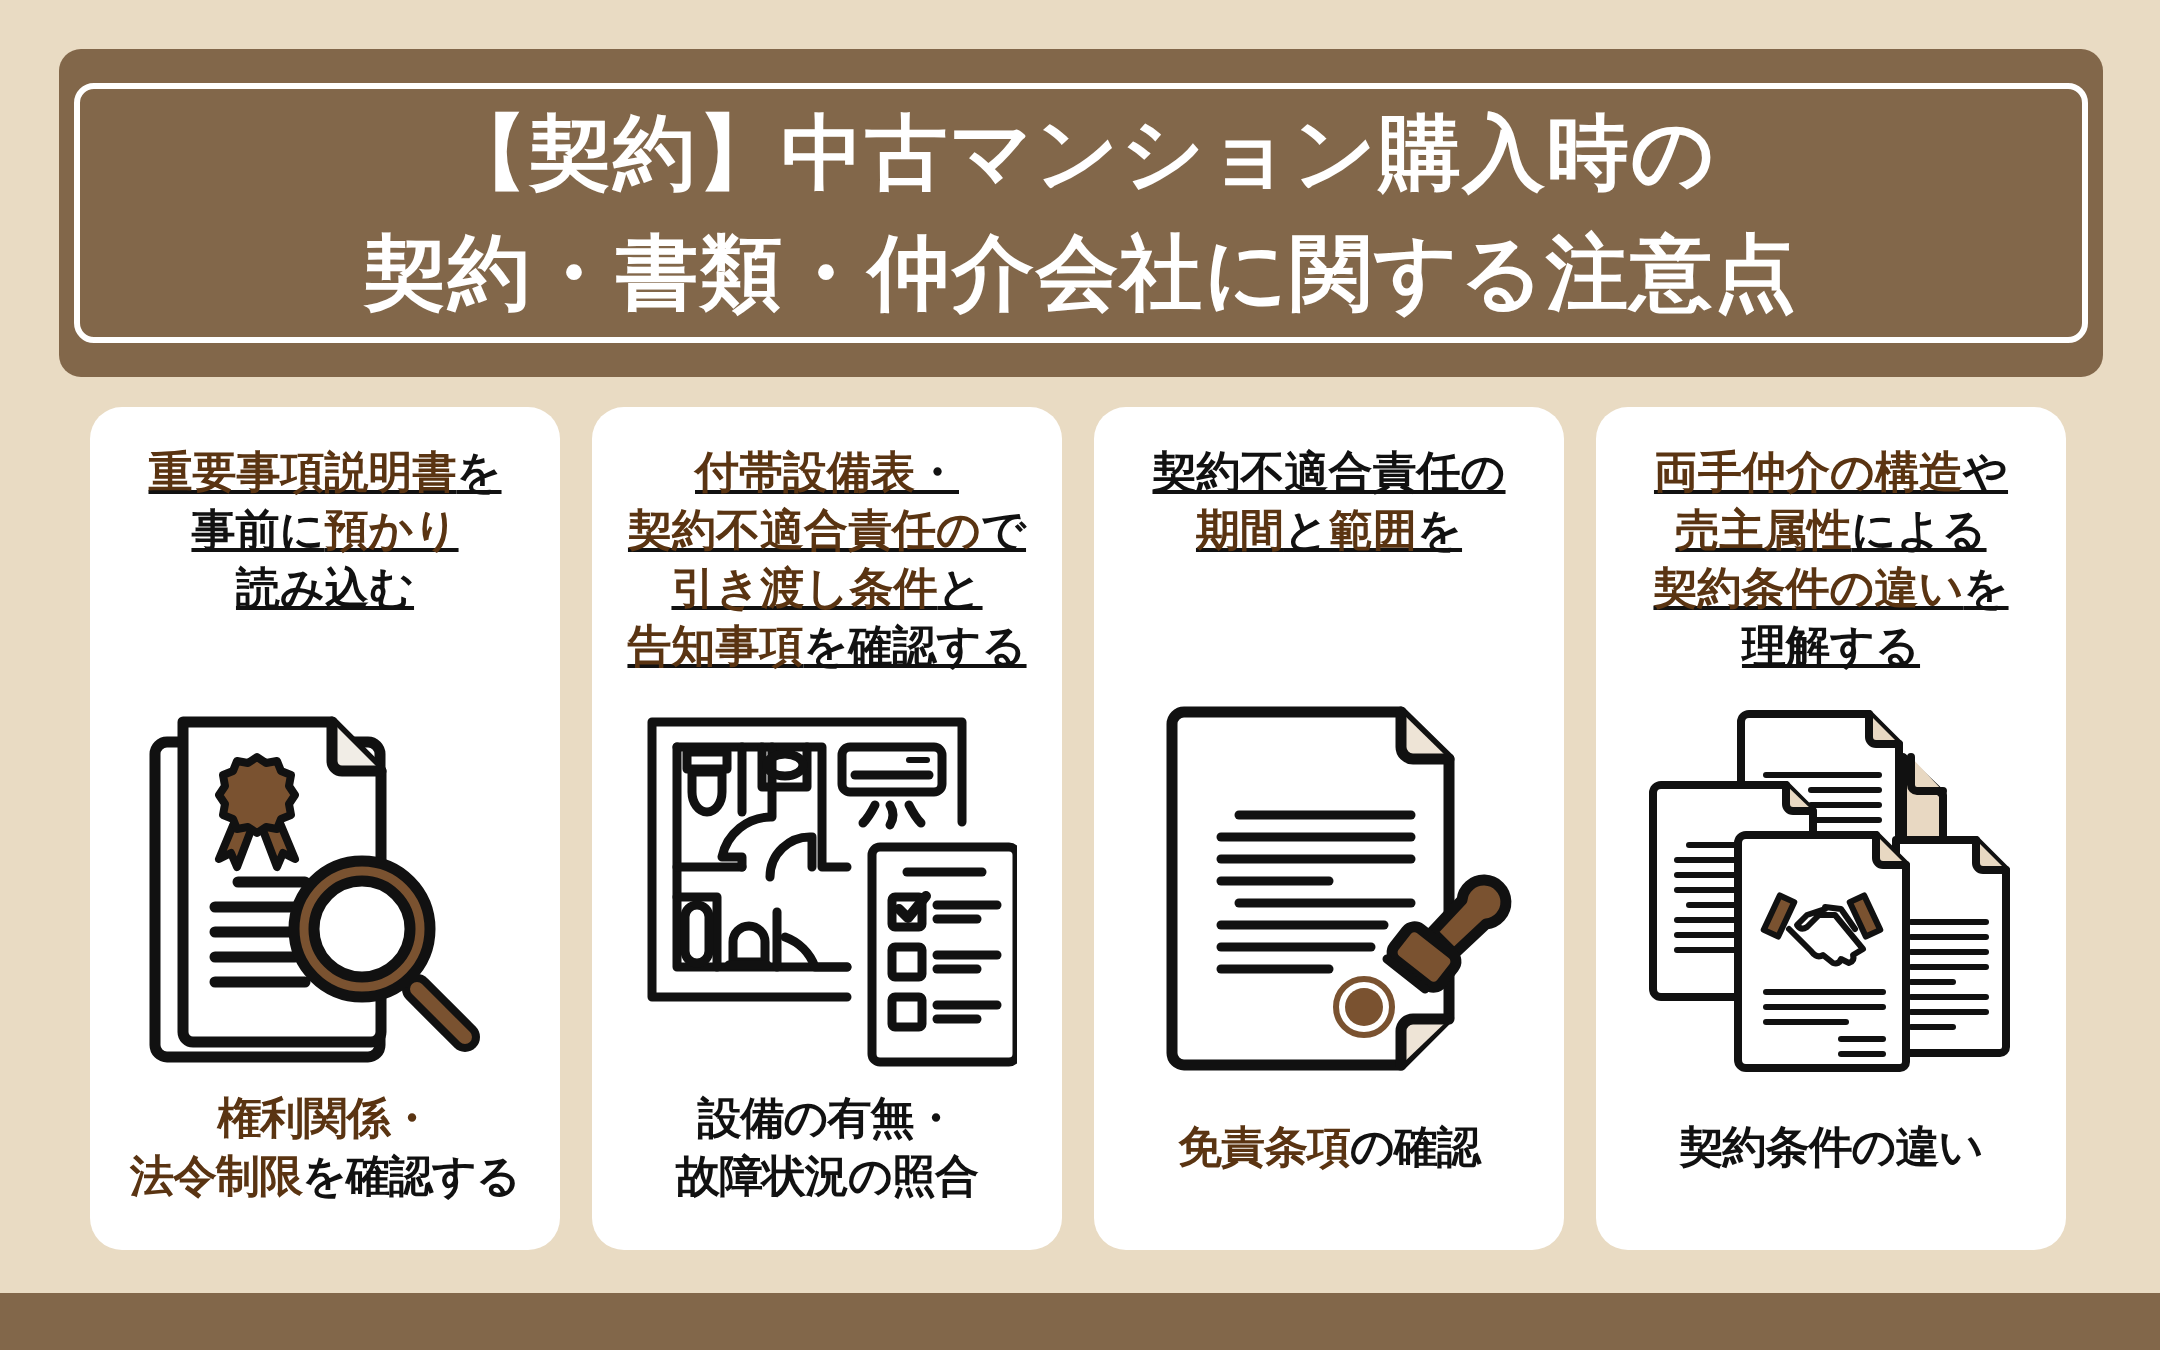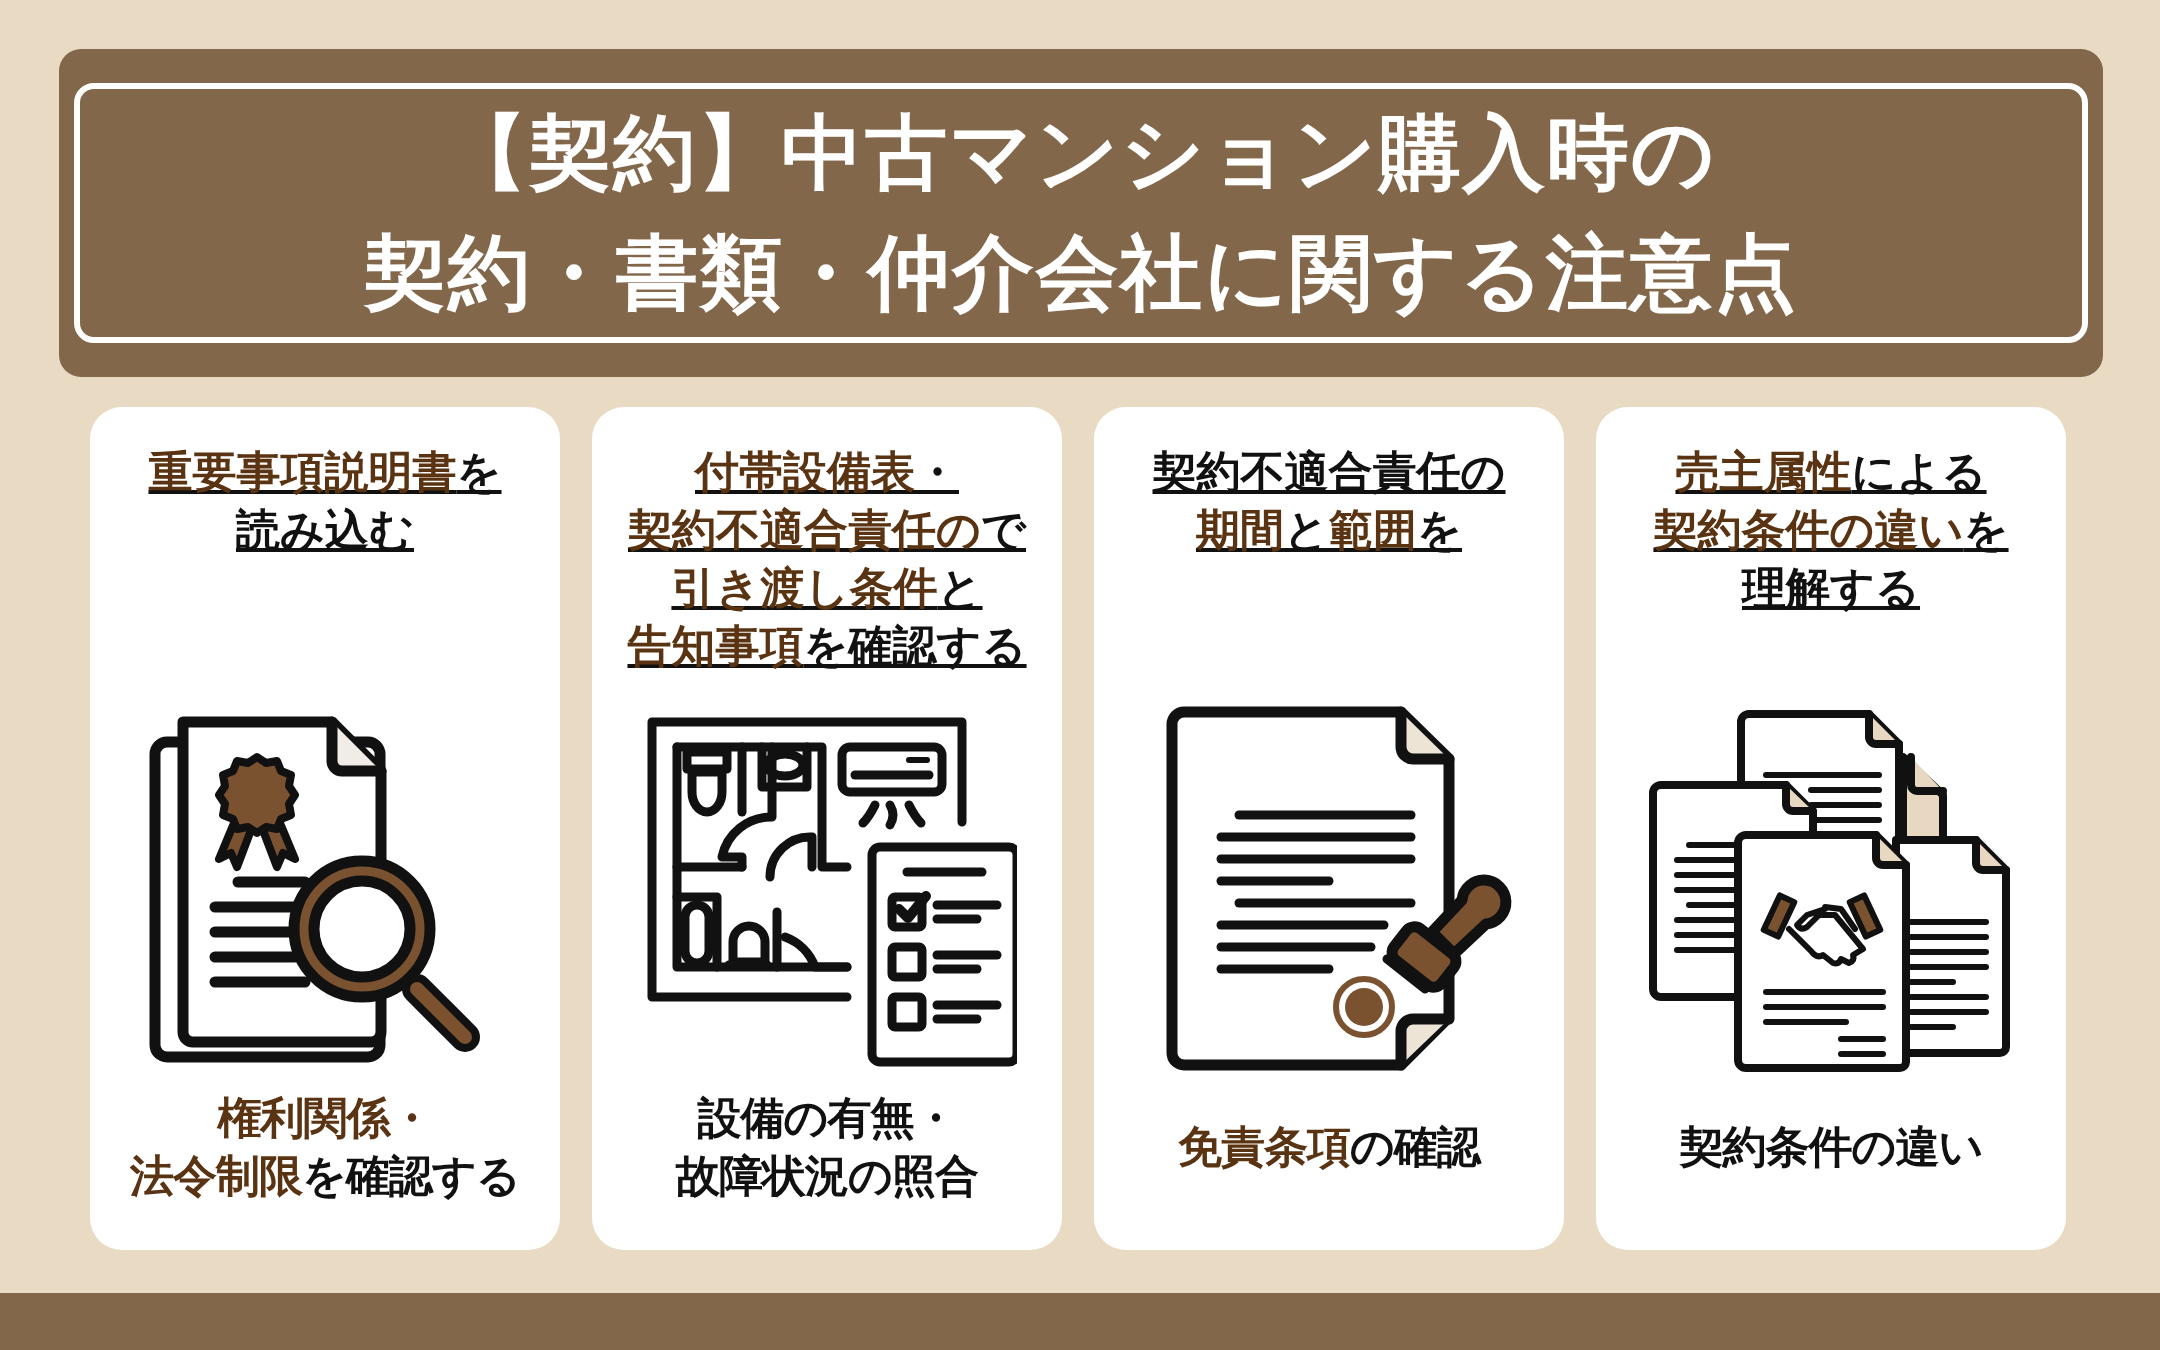--- a/index.html
+++ b/index.html
@@ -103,20 +103,21 @@
     <div class="title-line">【契約】中古マンション購入時の</div>
     <div class="title-line">契約・書類・仲介会社に関する注意点</div>
   </div>
 </div>
 
 <div class="cards">
 
   <div class="card">
     <div class="card-heading">
       <span class="line"><span class="hl">重要事項説明書</span><span>を</span></span>
+      <span class="line"><span>事前に</span><span class="hl">預かり</span></span>
       <span class="line"><span>読み込む</span></span>
     </div>
     <div class="card-icon">
       <svg viewBox="0 0 380 380" fill="none" stroke="#111" stroke-width="11" stroke-linecap="round" stroke-linejoin="round">
         <rect x="20" y="45" width="225" height="315" rx="12" fill="#fff"></rect>
         <path d="M48 25 H197 L246 74 V335 a10 10 0 0 1 -10 10 H58 a10 10 0 0 1 -10 -10 Z" fill="#fff"></path>
         <path d="M197 25 V64 a10 10 0 0 0 10 10 H246" fill="#f1ede6"></path>
         <g transform="translate(122 92)">
           <path d="M-18 22 L-38 70 L-26 64 L-20 78 L-4 36 Z" fill="#7a5230" stroke-width="8"></path>
           <path d="M18 22 L38 70 L26 64 L20 78 L4 36 Z" fill="#7a5230" stroke-width="8"></path>
@@ -216,20 +217,21 @@
         <path d="M248 262 l38 30" stroke="#111" stroke-width="9"></path>
       </svg>
     </div>
     <div class="card-footer">
       <span class="line"><span class="hl">免責条項</span><span>の確認</span></span>
     </div>
   </div>
 
   <div class="card">
     <div class="card-heading">
+      <span class="line"><span class="hl">両手仲介の構造</span><span>や</span></span>
       <span class="line"><span class="hl">売主属性</span><span>による</span></span>
       <span class="line"><span class="hl">契約条件の違い</span><span>を</span></span>
       <span class="line"><span>理解する</span></span>
     </div>
     <div class="card-icon">
       <svg viewBox="0 0 380 380" fill="none" stroke="#111" stroke-width="8" stroke-linecap="round" stroke-linejoin="round">
         <path d="M108 17 H228 L258 47 V300 H100 V25 a8 8 0 0 1 8 -8 Z" fill="#fff"></path>
         <path d="M228 17 V40 a7 7 0 0 0 7 7 H258" fill="#e8d8c2"></path>
         <path d="M262 60 L302 98 V160 H262 Z" fill="#e8d8c2"></path>
         <path d="M270 60 V88 a6 6 0 0 0 6 6 H302" fill="#e8d8c2"></path>

